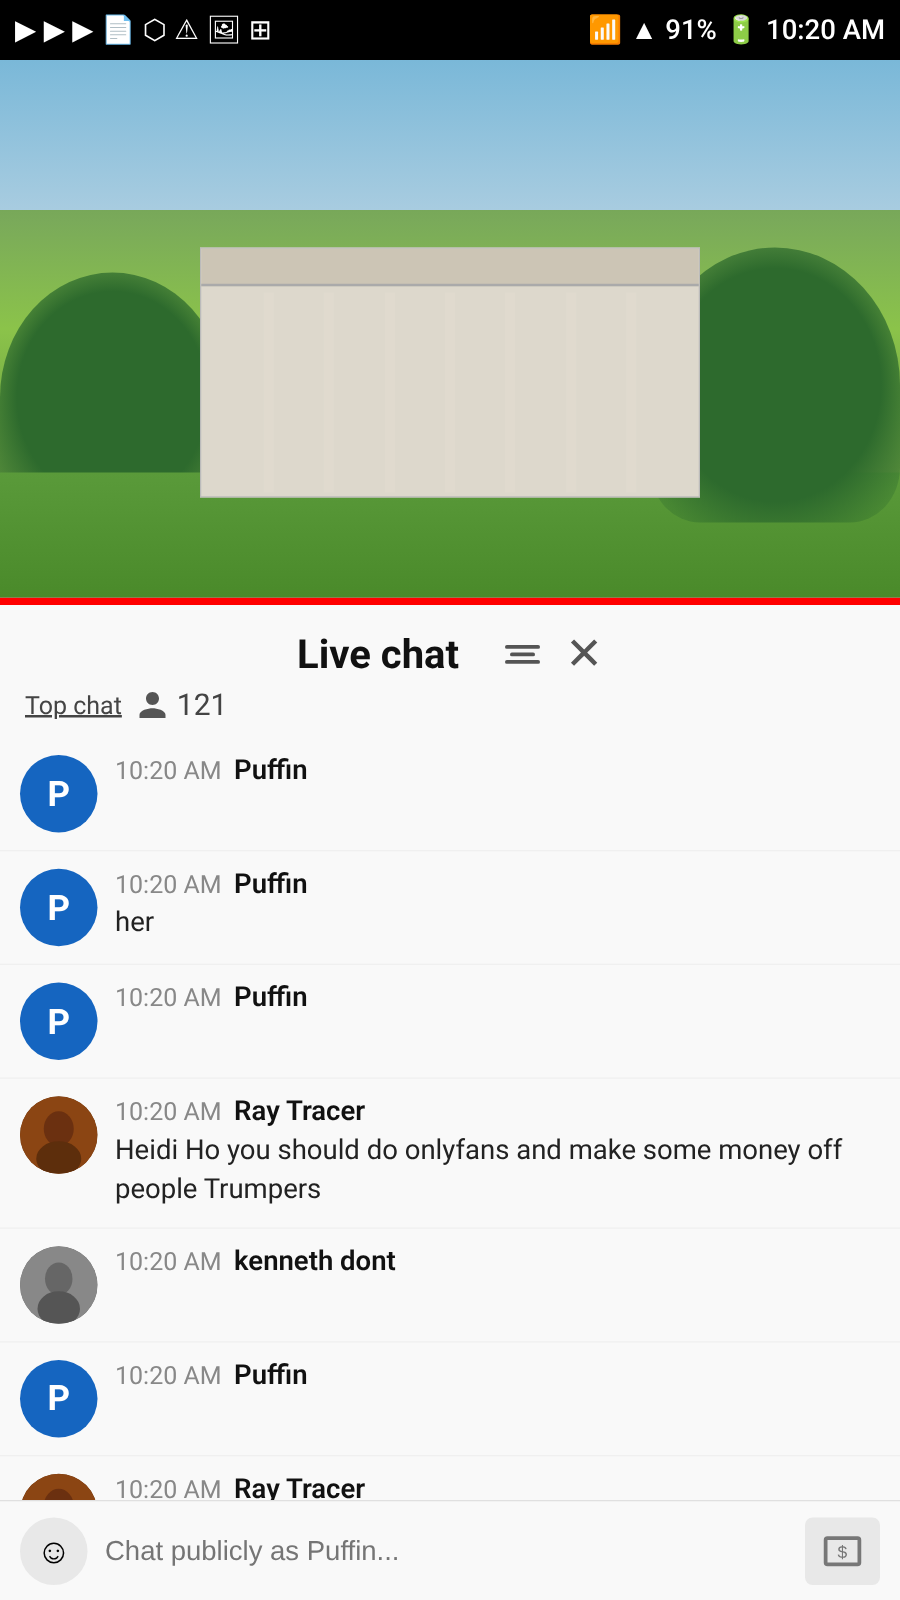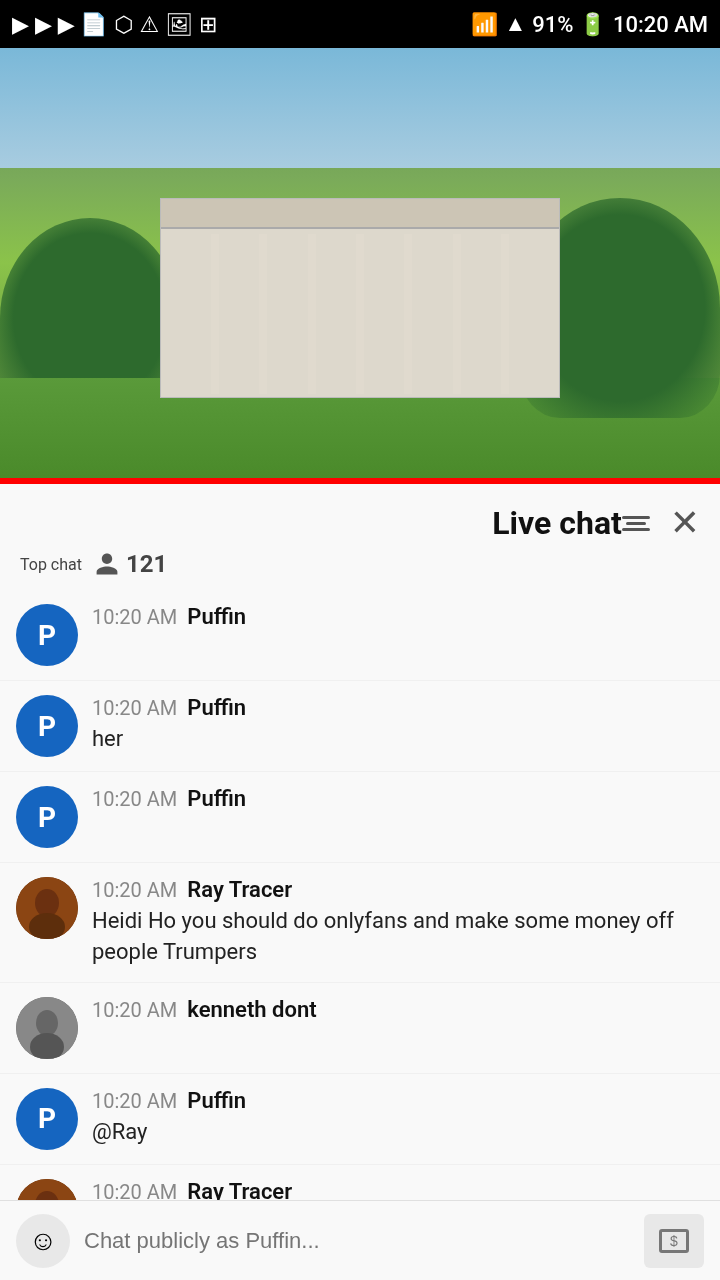--- a/index.html
+++ b/index.html
@@ -86,22 +86,23 @@
     
     .livechat-container {
       width: 720px;
       background: #f9f9f9;
       min-height: 752px;
     }
 
     .livechat-header {
       display: flex;
       align-items: center;
-      justify-content: flex-end;
+      justify-content: center;
       padding: 18px 20px 4px 20px;
+      gap: 37px;
     }
     .livechat-title {
       font-size: 32px;
       font-weight: 700;
       color: #111;
     }
     .header-icons {
       display: flex;
       align-items: center;
       gap: 20px;
@@ -128,32 +129,32 @@
       font-style: normal;
     }
 
     .livechat-sub {
       display: flex;
       align-items: center;
       padding: 2px 20px 12px 20px;
       gap: 12px;
     }
     .topchat-label {
-      font-size: 16px;
+      font-size: 20px;
       color: #444;
+      text-decoration: underline;
     }
     .viewers-icon {
       display: flex;
       align-items: center;
       gap: 6px;
     }
     .viewers-count {
       font-size: 24px;
       color: #444;
-      font-weight: bold;
     }
 
     
     .chat-messages {
       padding: 0 0 10px 0;
       overflow-y: auto;
     }
 
     .chat-msg {
       display: flex;
@@ -392,21 +393,20 @@
       </div>
     </div>
   </div>
       <div class="chat-msg">
     <div class="avatar avatar-blue">P</div>
     <div class="msg-content">
       <div class="msg-meta">
         <span class="msg-time">10:20 AM</span>
         <span class="msg-username">Puffin</span>
       </div>
-      <div class="msg-text">@Ray</div>
     </div>
   </div>
       <div class="chat-msg">
     <div class="avatar avatar-img-ray">
       <svg width="62" height="62" viewBox="0 0 62 62">
         <circle cx="31" cy="31" r="31" fill="#8B4513"></circle>
         <ellipse cx="31" cy="26" rx="12" ry="14" fill="#6B3010"></ellipse>
         <ellipse cx="31" cy="50" rx="18" ry="14" fill="#5D2E0C"></ellipse>
       </svg>
     </div>

